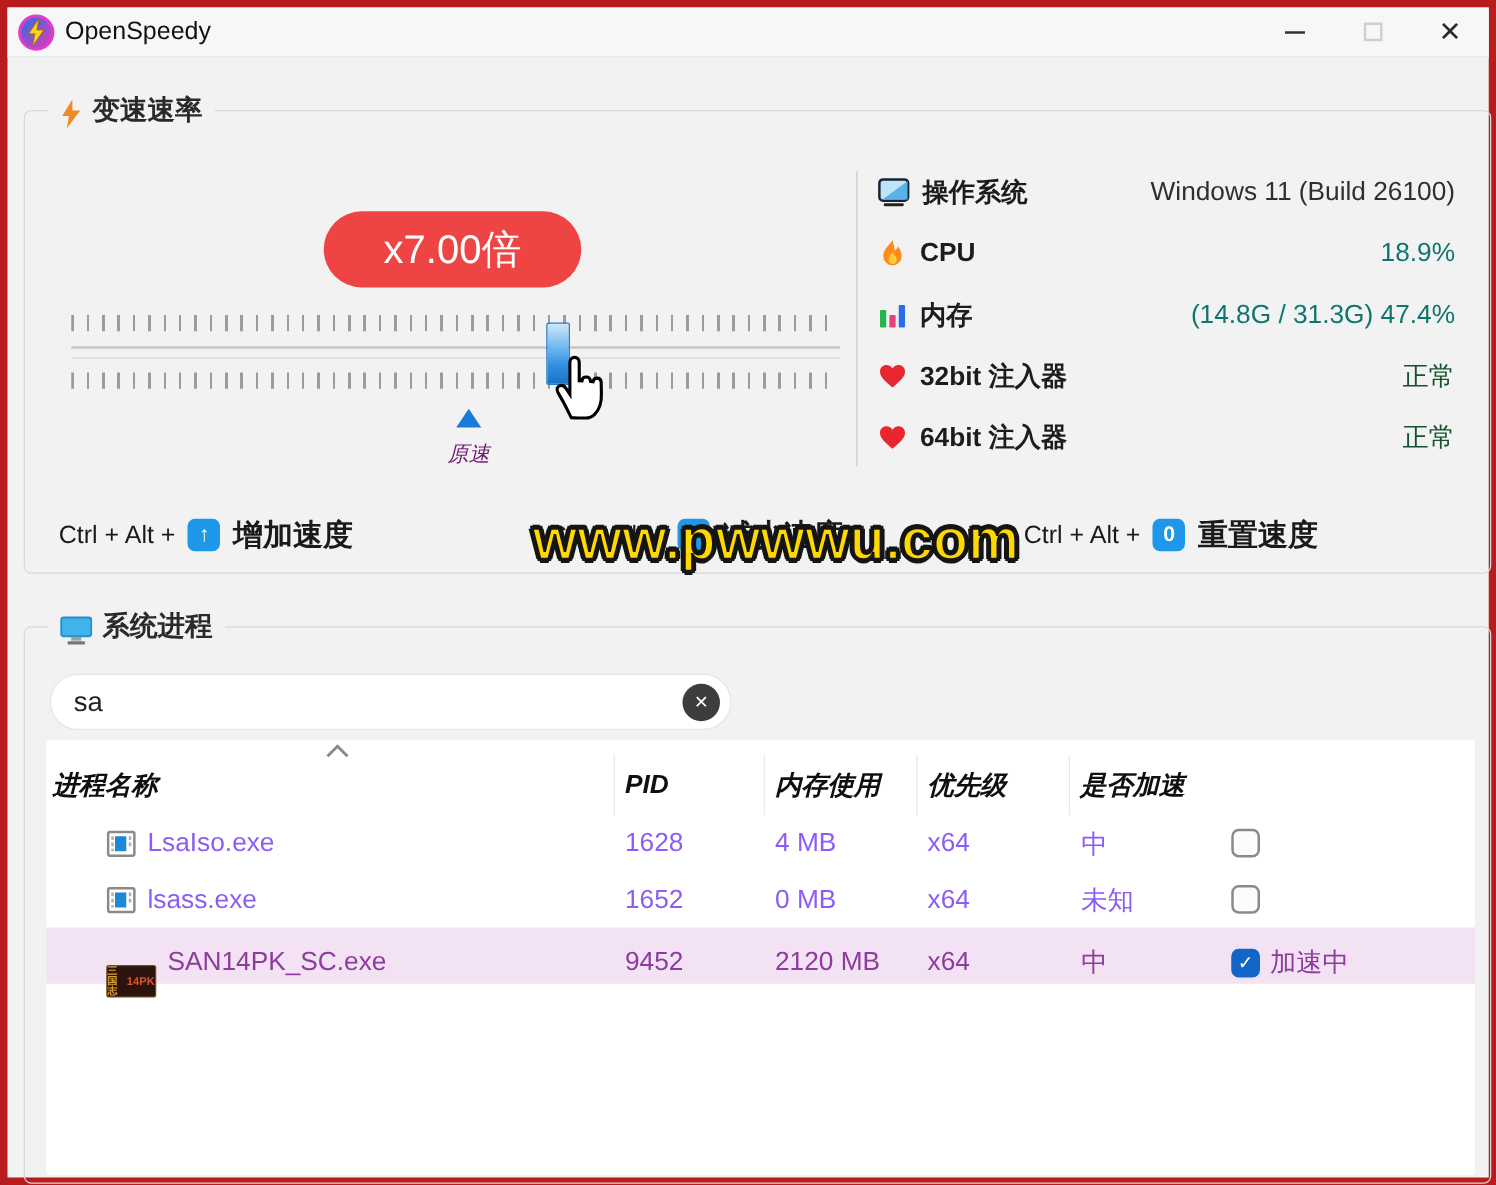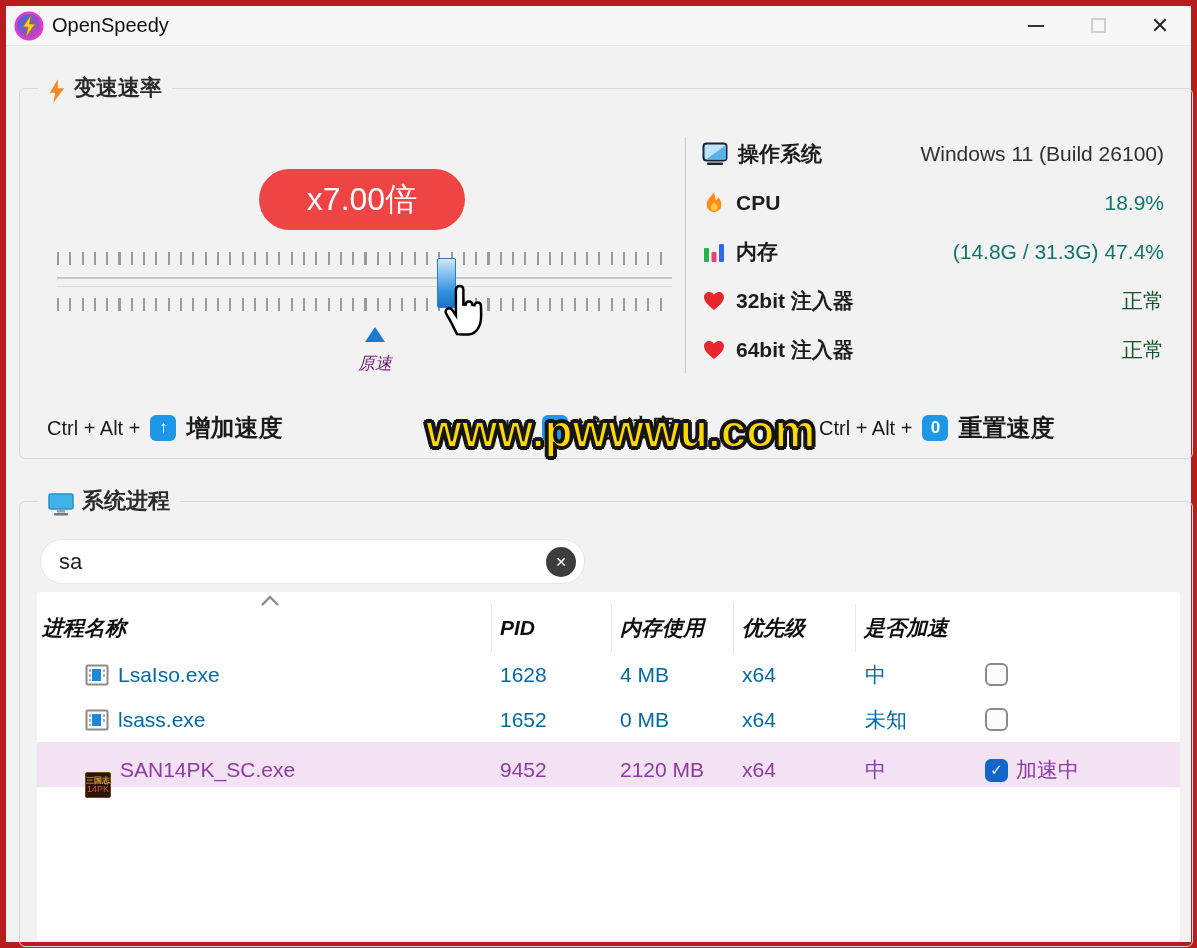--- a/index.html
+++ b/index.html
@@ -119,41 +119,41 @@
   }
   .sort-chevron { position:absolute; left:223px; top:3px; }
   .tgrid { display:grid; grid-template-columns:455px 120px 122px 122px 118px 1fr; align-items:center; }
   .thead { height:60px; padding-top:12px;font-style:italic; }
   .th {
     font-size:21px; font-weight:700; color:#0f0f0f; height:48px;
     display:flex; align-items:center; padding-left:8px; cursor:default;
   }
   .th:first-child { padding-left:5px; }
   .th:not(:last-child) { border-right:1px solid #e8e8e8; }
-  .trow { height:45px; font-size:21px; color:#0369a1; cursor:default; }
+  .trow { height:45px; font-size:21px; color:#8b5cf6; cursor:default; }
   .td { padding-left:8px; display:flex; align-items:center; }
   .td-name { padding-left:48px; gap:9px; }
   .td-priority { padding-left:9px; }
   .td-accel { padding-left:11px; gap:8px; }
   .row-highlight { background:#f2e2f3; color:#8e3a9e; }
 
   .checkbox {
     width:23px; height:23px; border:2px solid #8a8a8a; border-radius:6px; background:#fcfcfc;
     display:flex; align-items:center; justify-content:center; cursor:pointer;
   }
   .checkbox.checked { background:#1266c8; border-color:#1266c8; color:#fff; font-size:15px; font-weight:700; }
 
   .game-icon {
-    width:26px; height:26px; background:#2b130e; border:1px solid #6b4a20; border-radius:2px;
-    display:flex; flex-direction:column; align-items:center; justify-content:center; line-height:1;
+    width:40px; height:26px; background:#2b130e; border:1px solid #6b4a20; border-radius:2px;
+    display:flex; flex-direction:row; align-items:center; justify-content:center; line-height:1;
     flex:0 0 auto;
     margin-top:30px;
   }
   .game-icon .l1 { font-size:8px; color:#d8a23a; font-weight:700; }
-  .game-icon .l2 { font-size:9px; color:#d8552a; font-weight:400; }
+  .game-icon .l2 { font-size:9px; color:#d8552a; font-weight:700; }
 </style>
 </head>
 <body>
 
 <div class="window">
 
   <div class="titlebar">
     <svg class="app-logo" viewBox="0 0 30 30">
       <defs>
         <linearGradient id="lg1" x1="0" y1="0" x2="1" y2="1">

